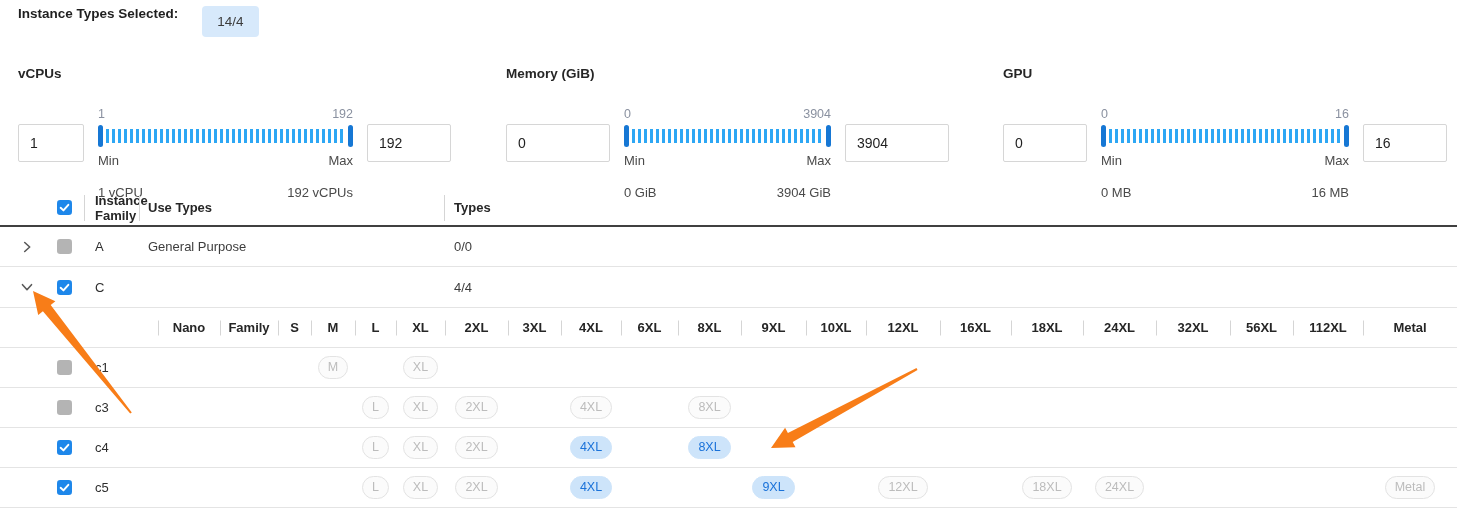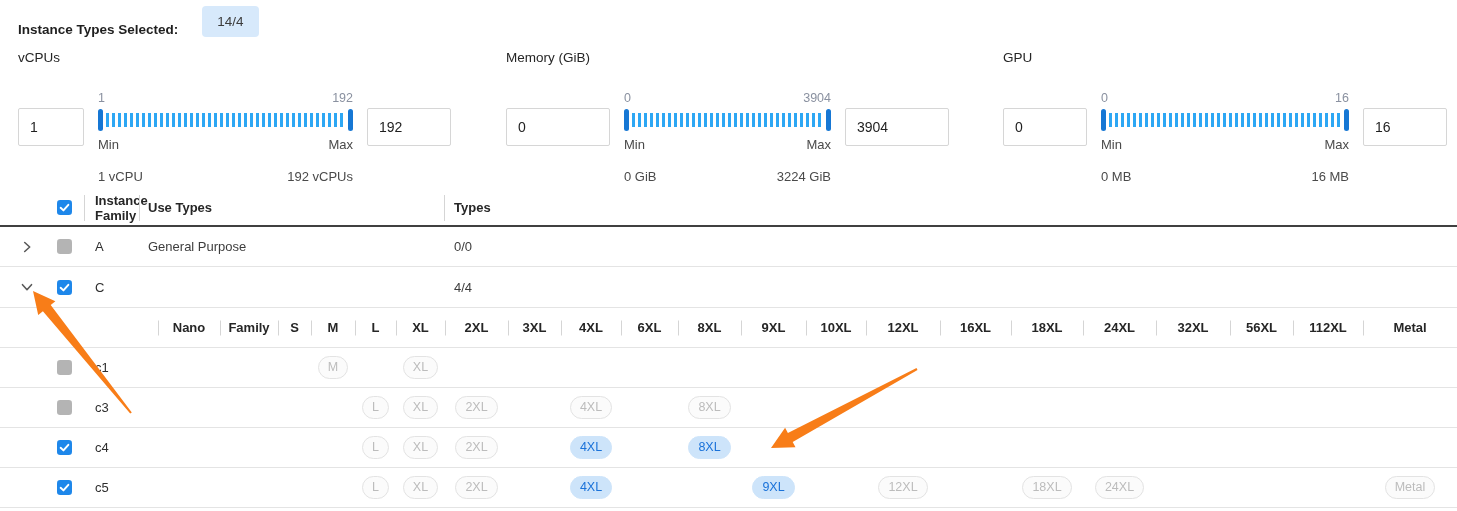--- a/index.html
+++ b/index.html
@@ -1,30 +1,30 @@
 <!DOCTYPE html>
 <html><head>
 <meta charset="utf-8">
 <style>
   * { margin:0; padding:0; box-sizing:border-box; }
   html,body { background:#fff; }
   body { font-family:"Liberation Sans", sans-serif; color:#333; }
   #page { position:relative; width:1457px; height:511px; background:#fff; overflow:hidden; }
 
   
-  .topbar { position:absolute; left:18px; top:6px; display:flex; align-items:flex-end; gap:24px; }
+  .topbar { position:absolute; left:18px; top:6px; display:flex; align-items:flex-start; gap:24px; }
   .topbar-label { font-size:13.5px; font-weight:700; color:#1f1f1f; }
   .badge { background:#d7e9fb; border-radius:4px; padding:8px 15px; font-size:13.5px; color:#3c3c3c; }
 
   
   .fsec { position:absolute; top:50px; }
   .f0 { left:18px;  width:433px; }
   .f1 { left:506px; width:443px; }
   .f2 { left:1003px; width:444px; }
-  .fsec-title { font-size:13.5px; font-weight:400; color:#262626; margin-bottom:26px; }
+  .fsec-title { font-size:13.5px; font-weight:700; color:#262626; margin-bottom:26px;margin-top:16px; }
   .fctrl { display:flex; align-items:flex-start; }
   .finput { height:38px; border:1px solid #d6d6d6; border-radius:2px; font-family:"Liberation Sans",sans-serif;
             font-size:14px; color:#1f1f1f; padding:0 11px; margin-top:17px; outline:none; background:#fff; }
   .f0 .input-min { width:66px; } .f0 .input-max { width:84px; }
   .f1 .input-min, .f1 .input-max { width:104px; }
   .f2 .input-min, .f2 .input-max { width:84px; }
   .fmid { flex:1; margin:0 14px; }
   .tick-labels { display:flex; justify-content:space-between; font-size:12.5px; color:#8a91a0; height:16px; margin-bottom:1px; }
   .slider { position:relative; height:24px; }
   .slider .ticks { position:absolute; left:8px; right:8px; top:5px; bottom:5px;
@@ -122,21 +122,21 @@
           <div class="ticks"></div>
           <div class="handle left"></div>
           <div class="handle right"></div>
         </div>
         <div class="minmax">
           <span>Min</span>
           <span>Max</span>
         </div>
         <div class="minmax-sub">
           <span>0 GiB</span>
-          <span>3224 GiB</span>
+          <span>3904 GiB</span>
         </div>
       </div>
       <input class="finput input-max" value="3904" style="">
     </div>
   </div>
 
   <div class="fsec f2">
     <div class="fsec-title">GPU</div>
     <div class="fctrl">
       <input class="finput input-min" value="0" style="">

